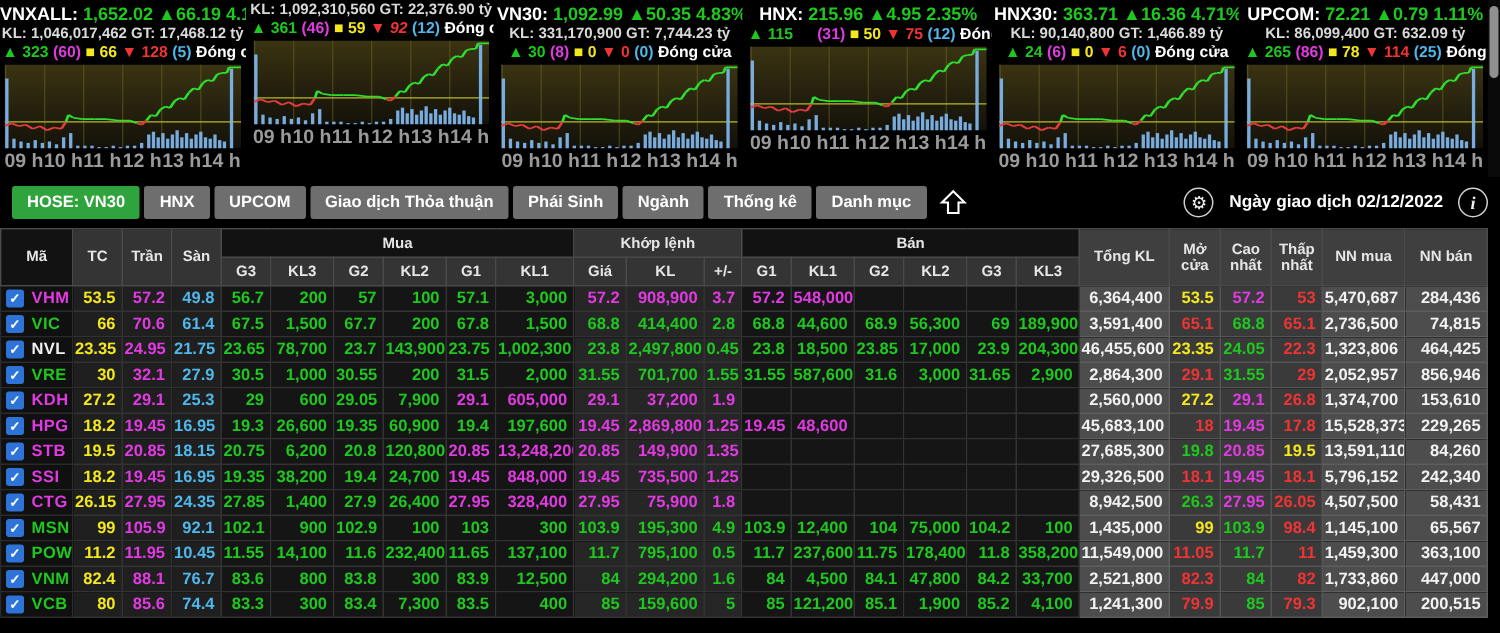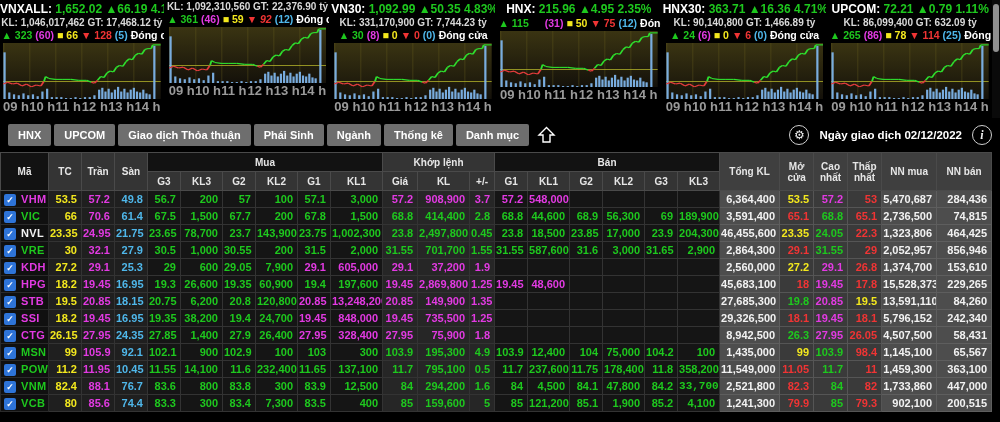--- a/index.html
+++ b/index.html
@@ -695,20 +695,21 @@
           <span>13 h</span>
           <span>14 h</span>
         </div>
       </div>
     </div>
   <div id="scrollbar">
     <div id="scroll-thumb"></div>
   </div>
   <div id="navbar">
     <div class="tabs">
+        <div class="tab active">HOSE: VN30</div>
         <div class="tab">HNX</div>
         <div class="tab">UPCOM</div>
         <div class="tab">Giao dịch Thỏa thuận</div>
         <div class="tab">Phái Sinh</div>
         <div class="tab">Ngành</div>
         <div class="tab">Thống kê</div>
         <div class="tab">Danh mục</div>
       </div>
     <span class="up-arrow">
       <svg width="19" height="18" viewBox="0 0 19 18">
@@ -1093,21 +1094,21 @@
           <td class="c-ob" style="color: rgb(30, 200, 30);">83.9</td>
           <td class="c-ob" style="color: rgb(30, 200, 30);">12,500</td>
           <td class="c-match" style="color: rgb(30, 200, 30);">84</td>
           <td class="c-match" style="color: rgb(30, 200, 30);">294,200</td>
           <td class="c-match" style="color: rgb(30, 200, 30);">1.6</td>
           <td class="c-ob" style="color: rgb(30, 200, 30);">84</td>
           <td class="c-ob" style="color: rgb(30, 200, 30);">4,500</td>
           <td class="c-ob" style="color: rgb(30, 200, 30);">84.1</td>
           <td class="c-ob" style="color: rgb(30, 200, 30);">47,800</td>
           <td class="c-ob" style="color: rgb(30, 200, 30);">84.2</td>
-          <td class="c-ob" style="color: rgb(30, 200, 30); font-family: Liberation Mono, monospace;">33,700</td>
+          <td class="c-ob" style="color: rgb(30, 200, 30);">33,700</td>
           <td class="c-sum" style="color: rgb(242, 242, 242);">2,521,800</td>
           <td class="c-ohl" style="color: rgb(240, 52, 52);">82.3</td>
           <td class="c-ohl" style="color: rgb(30, 200, 30);">84</td>
           <td class="c-ohl" style="color: rgb(240, 52, 52);">82</td>
           <td class="c-sum" style="color: rgb(242, 242, 242);">1,733,860</td>
           <td class="c-sum" style="color: rgb(242, 242, 242);">447,000</td>
         </tr>
         <tr>
           <td class="c-name"><span class="cb">✓</span><span class="tkr" style="color: rgb(30, 200, 30);">VCB</span></td>
           <td class="c-ref" style="color: rgb(243, 232, 30);">80</td>

